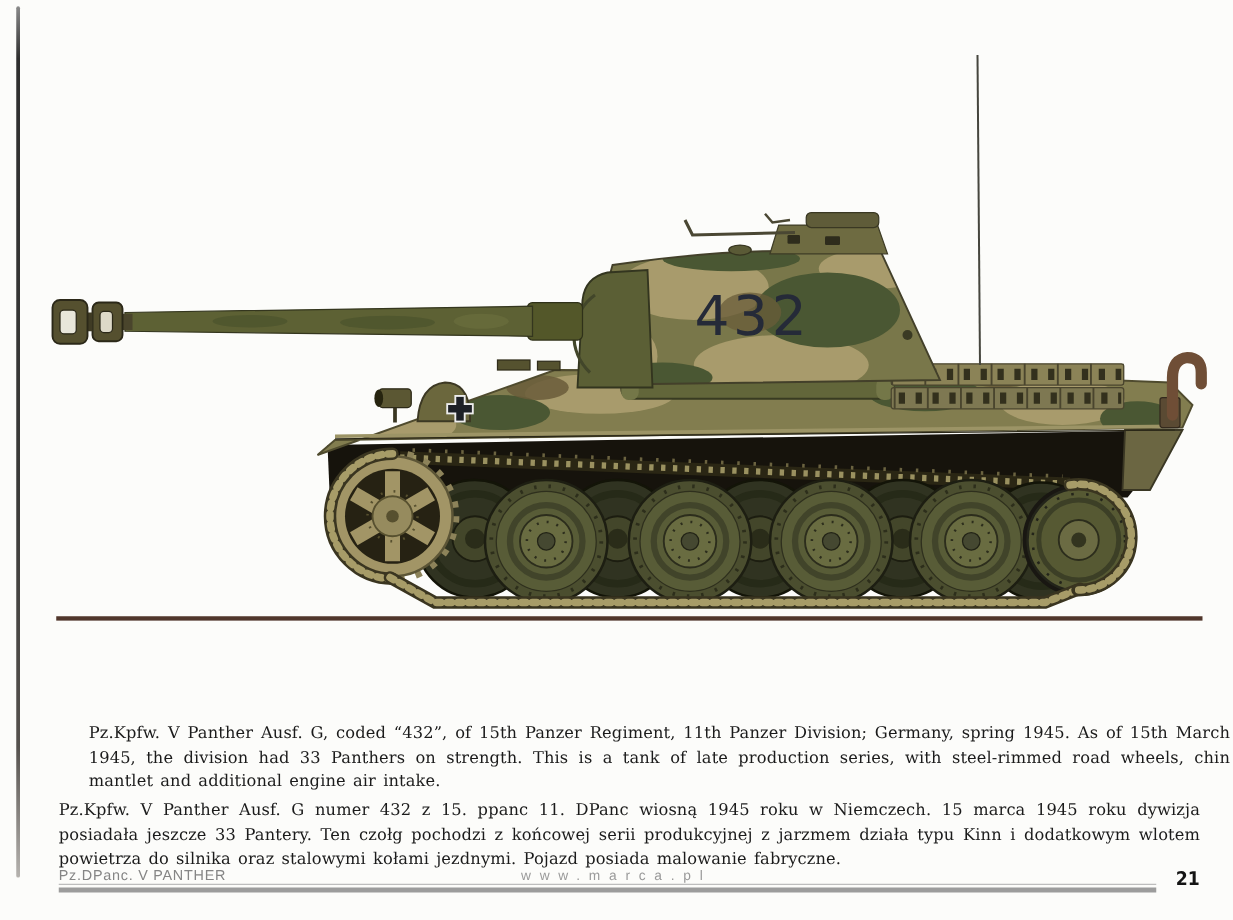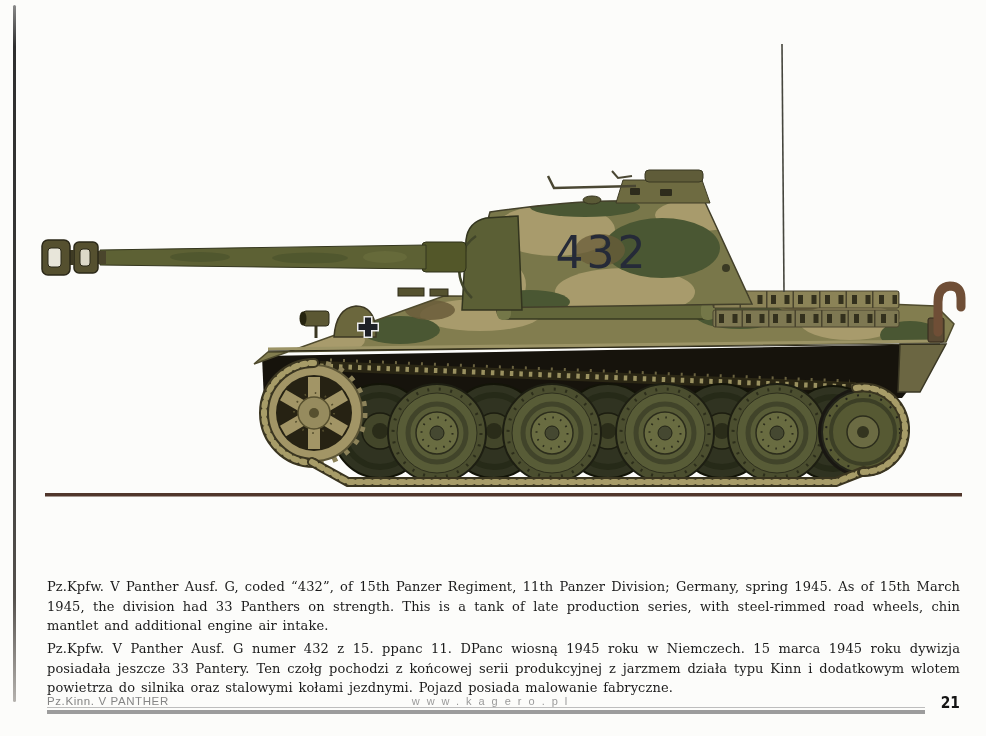--- a/index.html
+++ b/index.html
@@ -12,21 +12,21 @@
     position:absolute;left:13px;top:5px;width:2.5px;height:697px;
     background:linear-gradient(to bottom,#8a8a8a 0%,#2e2e2e 6%,#3a3a38 55%,#55514d 85%,#b5b2ae 100%);
     border-radius:2px;
   }
   .artwork{position:absolute;left:0;top:0;}
   .caption{
     position:absolute;left:47px;width:913px;
     font-size:13px;line-height:19.5px;color:#1b1b1b;
     text-align:justify;letter-spacing:.1px;word-spacing:1.5px;
   }
-  .caption.en{top:564px;}
+  .caption.en{top:564px;margin-left:24px;}
   .caption.pl{top:626px;}
   .footer-left{
     position:absolute;left:47px;top:695px;
     font-family:"Liberation Sans", sans-serif;font-size:11.5px;
     color:#858585;letter-spacing:.6px;
   }
   .footer-center{
     position:absolute;left:150px;top:695px;width:686px;text-align:center;
     font-family:"Liberation Sans", sans-serif;font-size:11px;
     color:#9a9a9a;letter-spacing:7px;
@@ -229,17 +229,17 @@
     <rect x="80" y="249" width="10" height="17" rx="3" fill="#ddd9c8" stroke="#2b2818"></rect>
     <rect x="66" y="250" width="8" height="15" fill="#3f3b24"></rect>
     <rect x="42" y="240" width="28" height="35" rx="6" fill="#55502f" stroke="#2b2818" stroke-width="1.5"></rect>
     <rect x="48" y="248" width="13" height="19" rx="3" fill="#e8e6da" stroke="#2b2818"></rect>
   </g>
 </svg>
 
 <p class="caption en">Pz.Kpfw. V Panther Ausf. G, coded “432”, of 15th Panzer Regiment, 11th Panzer Division; Germany, spring 1945. As of 15th March 1945, the division had 33 Panthers on strength. This is a tank of late production series, with steel-rimmed road wheels, chin mantlet and additional engine air intake.</p>
 <p class="caption pl">Pz.Kpfw. V Panther Ausf. G numer 432 z 15. ppanc 11. DPanc wiosną 1945 roku w Niemczech. 15 marca 1945 roku dywizja posiadała jeszcze 33 Pantery. Ten czołg pochodzi z końcowej serii produkcyjnej z jarzmem działa typu Kinn i dodatkowym wlotem powietrza do silnika oraz stalowymi kołami jezdnymi. Pojazd posiada malowanie fabryczne.</p>
 
-<div class="footer-left">Pz.Kinn. V PANTHER</div>
-<div class="footer-center">www.kagero.pl</div>
+<div class="footer-left">Pz.DPanc. V PANTHER</div>
+<div class="footer-center">www.marca.pl</div>
 <div class="footer-rule-thin"></div>
 <div class="footer-rule-thick"></div>
 <div class="page-number">21</div>
 
 </body></html>

